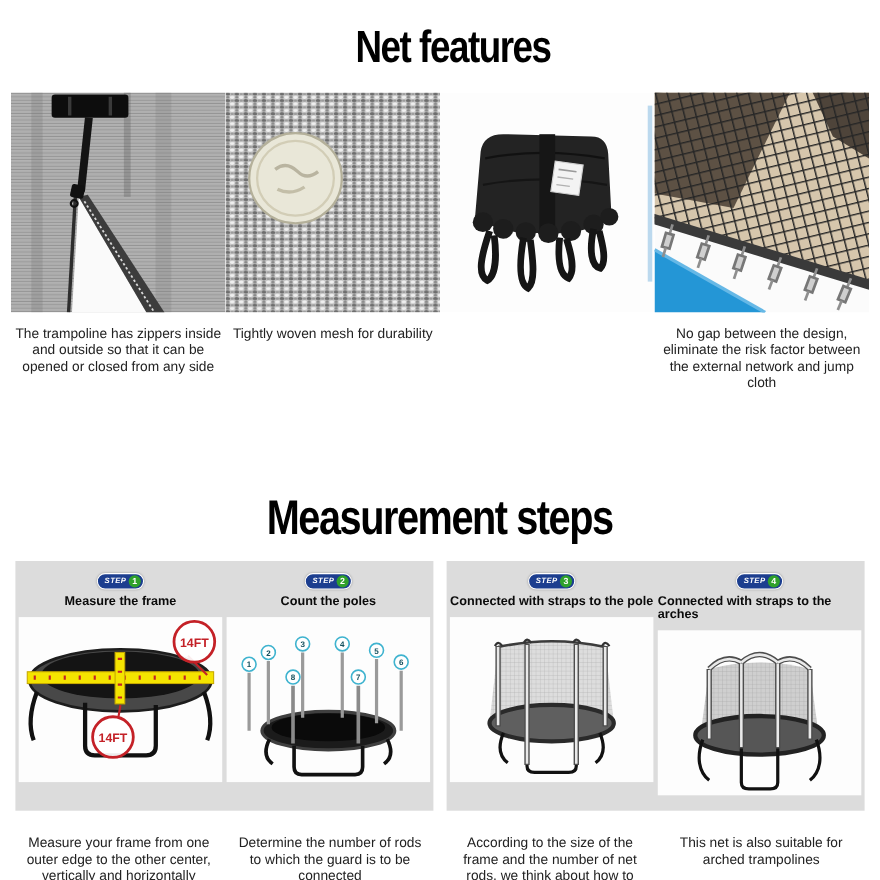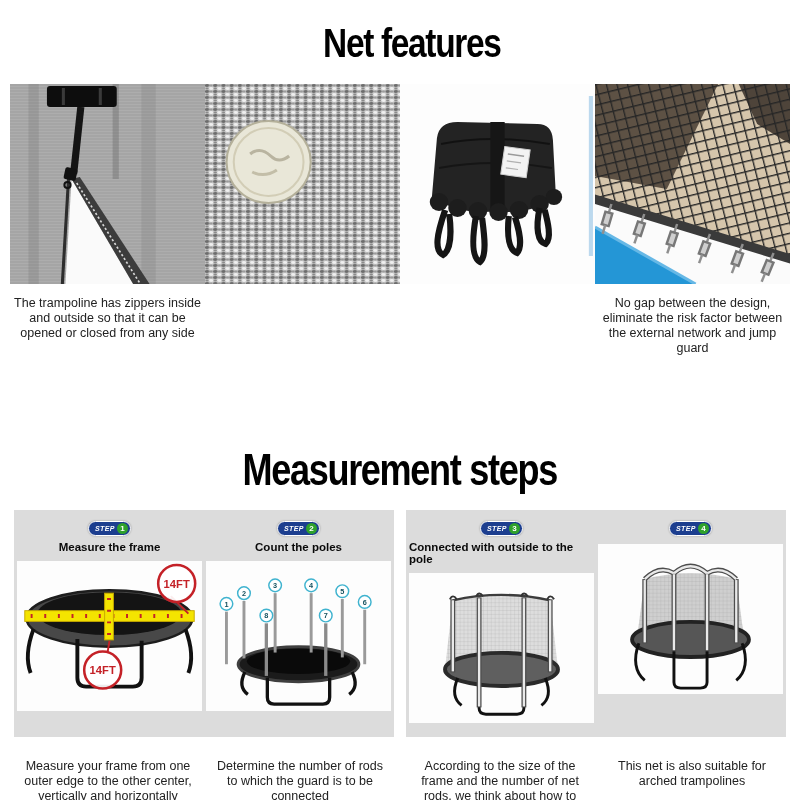--- a/index.html
+++ b/index.html
@@ -100,20 +100,21 @@
         </pattern>
       </defs>
       <rect width="190" height="200" fill="url(#weave)"></rect>
       <g>
         <circle cx="62" cy="78" r="41" fill="#e9e7d8" stroke="#b4b09a" stroke-width="2"></circle>
         <circle cx="62" cy="78" r="34" fill="none" stroke="#d2cdb6" stroke-width="2"></circle>
         <path d="M44,70 q10,-8 20,2 q8,8 18,0" fill="none" stroke="#b9b4a0" stroke-width="3"></path>
         <path d="M46,88 q12,6 24,-2" fill="none" stroke="#c3bea8" stroke-width="3"></path>
       </g>
     </svg>
+    <figcaption class="feat-caption">Tightly woven mesh for durability</figcaption>
   </figure>
 
   <figure class="feat" style="margin:0">
     <svg class="feat-img" viewBox="0 0 190 200" preserveAspectRatio="none">
       <rect width="190" height="200" fill="#fdfdfd"></rect>
       <rect x="184" y="12" width="4" height="160" fill="#bcd9ee"></rect>
       <g>
         <path d="M36,54 Q38,38 56,38 L134,40 Q148,40 149,56 L152,114 Q122,132 94,127 Q62,132 31,114 Z" fill="#232323"></path>
         <path d="M40,60 Q90,50 146,60" stroke="#000" stroke-width="2" fill="none" opacity=".5"></path>
         <path d="M38,84 Q92,74 148,84" stroke="#000" stroke-width="2" fill="none" opacity=".4"></path>
@@ -184,21 +185,21 @@
             <rect x="-3.5" y="9" width="7" height="13" stroke="#777"></rect>
             <line y1="22" y2="31"></line>
           </g>
         <g transform="translate(174,169) rotate(22)">
             <line y2="9"></line>
             <rect x="-3.5" y="9" width="7" height="13" stroke="#777"></rect>
             <line y1="22" y2="31"></line>
           </g>
       </g>
     </svg>
-    <figcaption class="feat-caption">No gap between the design, eliminate the risk factor between the external network and jump guard</figcaption>
+    <figcaption class="feat-caption">No gap between the design, eliminate the risk factor between the external network and jump cloth</figcaption>
   </figure>
 </div>
 
 <h1 class="page-title" id="title-measure"><span class="squeeze">Measurement steps</span></h1>
 
 <div class="steps-panel">
 
   <div class="panel-half">
 
     <div class="step-col">
@@ -298,21 +299,21 @@
     </div>
   </div>
 
   <div class="panel-half">
 
     <div class="step-col">
       <div class="badge">
         <span class="badge-step">STEP</span>
         <span class="badge-num">3</span>
       </div>
-      <div class="step-title">Connected with outside to the pole</div>
+      <div class="step-title">Connected with straps to the pole</div>
       <div class="step-box">
         <svg viewBox="0 0 190 150">
           <defs>
             <pattern id="net3" width="4" height="4" patternUnits="userSpaceOnUse">
               <path d="M0 0H4 M0 0V4" stroke="#8a8a8a" stroke-width="0.5" fill="none"></path>
             </pattern>
           </defs>
           <path d="M45,26 Q95,15 145,26 L153,96 Q95,117 37,96 Z" fill="#b5b5b5" opacity=".45"></path>
           <path d="M45,26 Q95,15 145,26 L153,96 Q95,117 37,96 Z" fill="url(#net3)" opacity=".6"></path>
           <path d="M45,26 Q95,15 145,26" stroke="#3c3c3c" stroke-width="2.4" fill="none"></path>
@@ -344,20 +345,21 @@
           </g>
         </svg>
       </div>
     </div>
 
     <div class="step-col">
       <div class="badge">
         <span class="badge-step">STEP</span>
         <span class="badge-num">4</span>
       </div>
+      <div class="step-title">Connected with straps to the arches</div>
       <div class="step-box">
         <svg viewBox="0 0 190 150">
           <path d="M48,34 Q95,22 142,34 L150,95 Q95,116 40,95 Z" fill="#a9a9a9" opacity=".55"></path>
           <path d="M48,34 Q95,22 142,34 L150,95 Q95,116 40,95 Z" fill="url(#net3)" opacity=".6"></path>
           <ellipse cx="95" cy="96" rx="60" ry="18" fill="#565656" stroke="#222" stroke-width="4"></ellipse>
           <g stroke="#111" stroke-width="3" fill="none">
             <path d="M42,100 C36,116 38,130 48,138"></path>
             <path d="M148,100 C154,116 152,130 142,138"></path>
             <path d="M78,108 L78,140 Q78,146 85,146 L105,146 Q112,146 112,140 L112,108"></path>
           </g>

